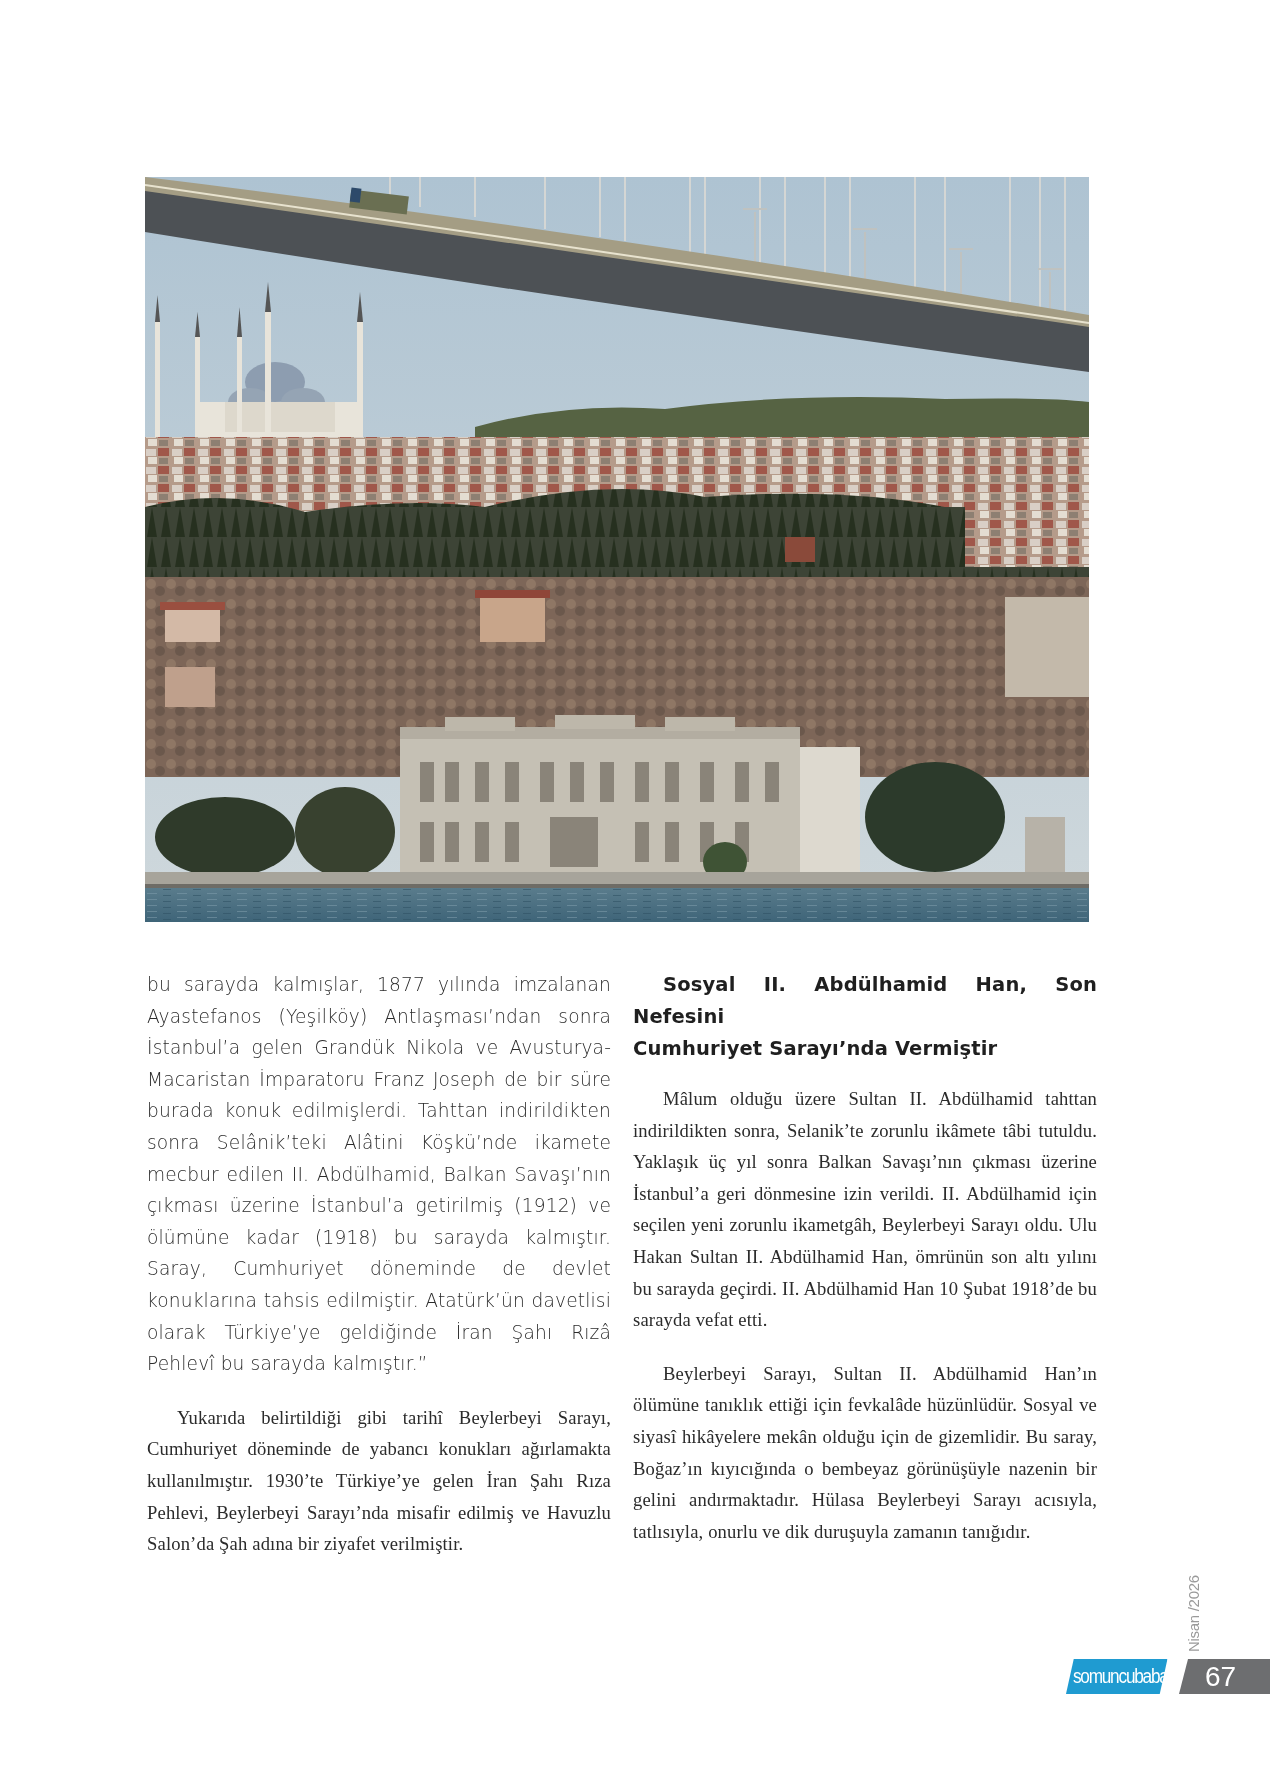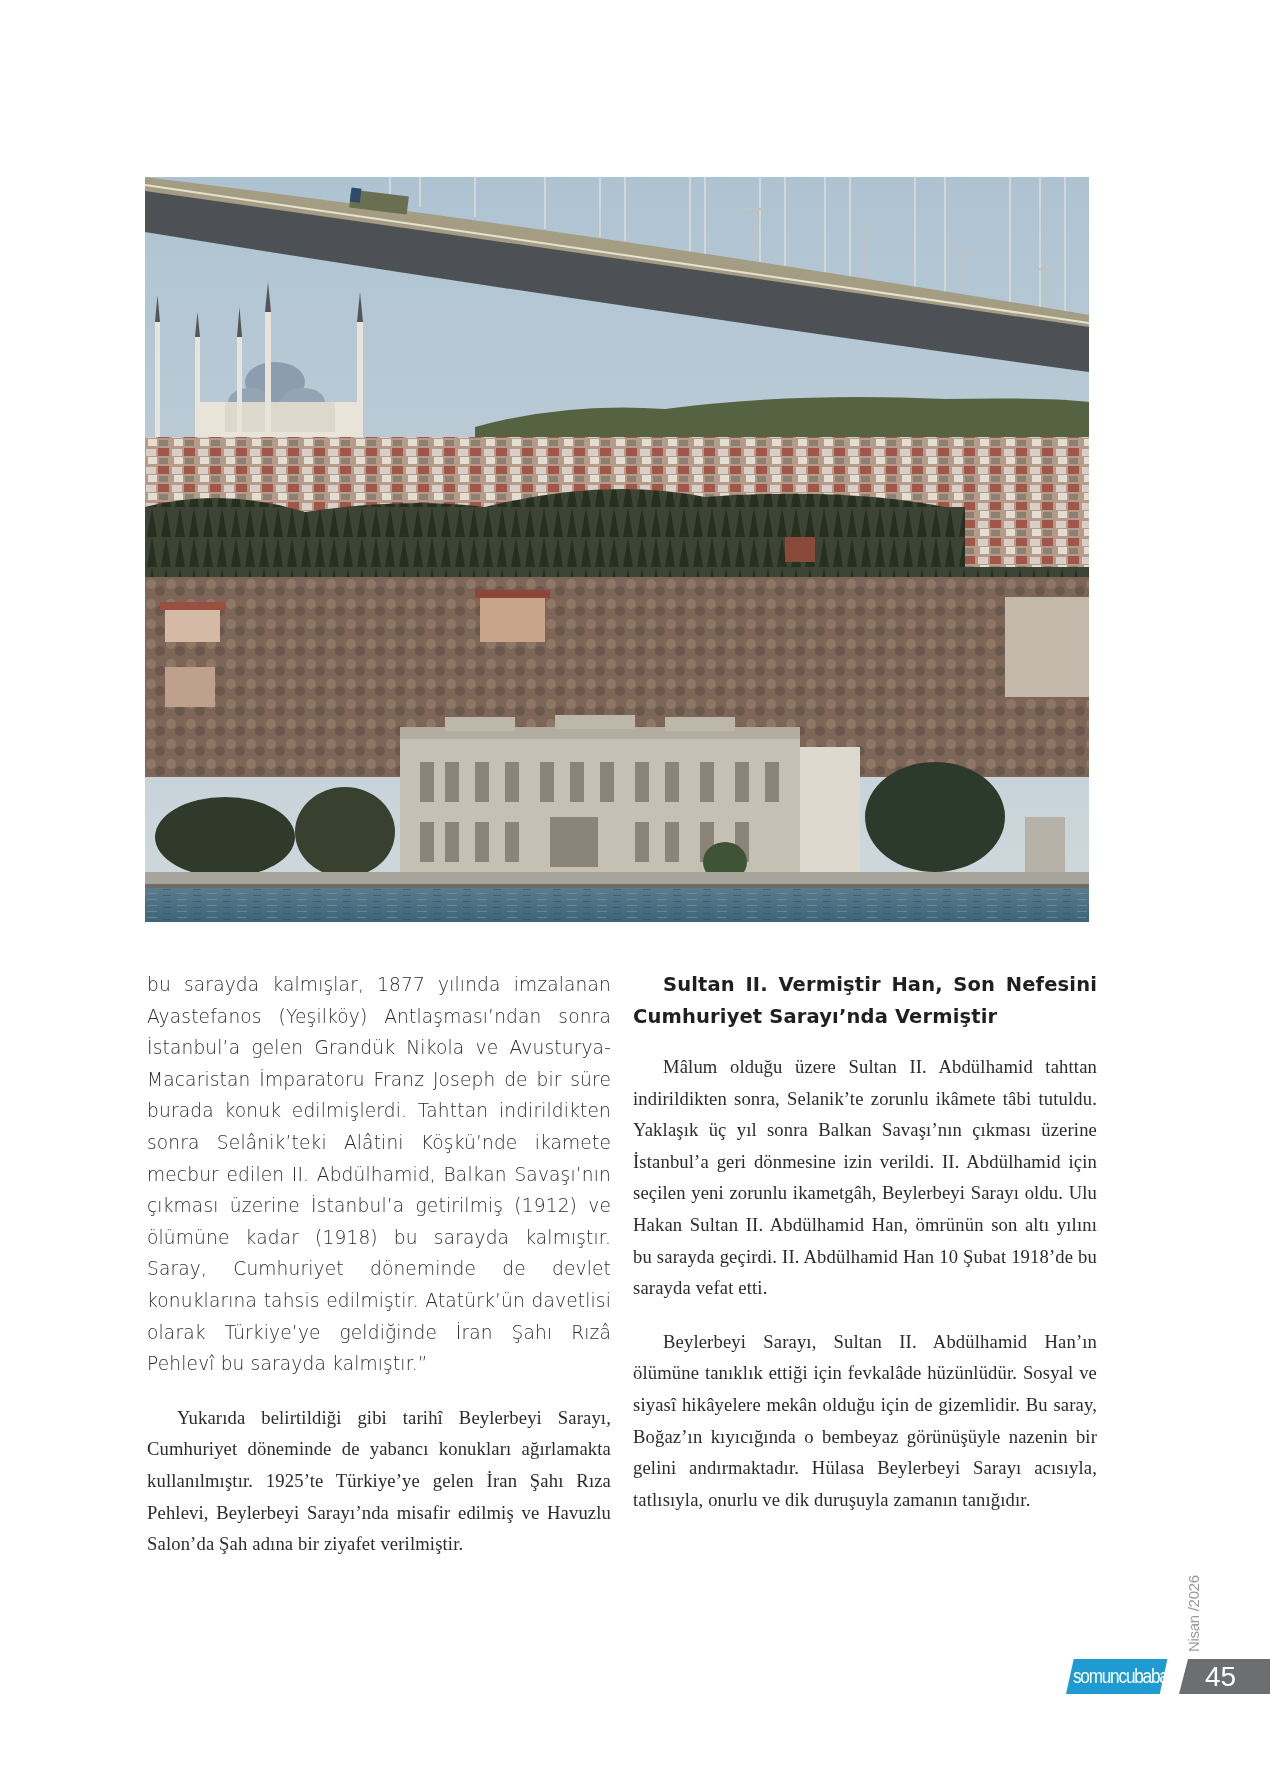--- a/index.html
+++ b/index.html
@@ -204,30 +204,30 @@
     <path d="M0 0 L0 14 Q430 75 944 150 L944 138 Q450 55 0 0 Z" fill="#a49d84"></path>
     <path d="M0 8 Q430 70 944 146" stroke="#e8e3cf" stroke-width="2" fill="none"></path>
 
     <rect x="205" y="16" width="58" height="18" fill="#6a6f52" transform="rotate(7 234 25)"></rect>
     <rect x="205" y="14" width="10" height="14" fill="#2d4a6a" transform="rotate(7 234 25)"></rect>
   </svg>
 </div>
 
 <div class="col col-left">
   <p class="cont">bu sarayda kalmışlar, 1877 yılında imzalanan Ayastefanos (Yeşilköy) Antlaşması’ndan sonra İstanbul’a gelen Grandük Nikola ve Avusturya-Macaristan İmparatoru Franz Joseph de bir süre burada konuk edilmişlerdi. Tahttan indirildikten sonra Selânik’teki Alâtini Köşkü’nde ikamete mecbur edilen II. Abdülhamid, Balkan Savaşı’nın çıkması üzerine İstanbul’a getirilmiş (1912) ve ölümüne kadar (1918) bu sarayda kalmıştır. Saray, Cumhuriyet döneminde de devlet konuklarına tahsis edilmiştir. Atatürk’ün davetlisi olarak Türkiye’ye geldiğinde İran Şahı Rızâ Pehlevî bu sarayda kalmıştır.”</p>
-  <p class="indent">Yukarıda belirtildiği gibi tarihî Beylerbeyi Sarayı, Cumhuriyet döneminde de yabancı konukları ağırlamakta kullanılmıştır. 1925’te Türkiye’ye gelen İran Şahı Rıza Pehlevi, Beylerbeyi Sarayı’nda misafir edilmiş ve Havuzlu Salon’da Şah adına bir ziyafet verilmiştir.</p>
+  <p class="indent">Yukarıda belirtildiği gibi tarihî Beylerbeyi Sarayı, Cumhuriyet döneminde de yabancı konukları ağırlamakta kullanılmıştır. 1930’te Türkiye’ye gelen İran Şahı Rıza Pehlevi, Beylerbeyi Sarayı’nda misafir edilmiş ve Havuzlu Salon’da Şah adına bir ziyafet verilmiştir.</p>
 </div>
 
 <div class="col col-right">
   <p class="heading">
-    <span class="h1">Sultan II. Vermiştir Han, Son Nefesini</span>
+    <span class="h1">Sosyal II. Abdülhamid Han, Son Nefesini</span>
     <span class="h2">Cumhuriyet Sarayı’nda Vermiştir</span>
   </p>
   <p class="indent">Mâlum olduğu üzere Sultan II. Abdülhamid tahttan indirildikten sonra, Selanik’te zorunlu ikâmete tâbi tutuldu. Yaklaşık üç yıl sonra Balkan Savaşı’nın çıkması üzerine İstanbul’a geri dönmesine izin verildi. II. Abdülhamid için seçilen yeni zorunlu ikametgâh, Beylerbeyi Sarayı oldu. Ulu Hakan Sultan II. Abdülhamid Han, ömrünün son altı yılını bu sarayda geçirdi. II. Abdülhamid Han 10 Şubat 1918’de bu sarayda vefat etti.</p>
   <p class="indent">Beylerbeyi Sarayı, Sultan II. Abdülhamid Han’ın ölümüne tanıklık ettiği için fevkalâde hüzünlüdür. Sosyal ve siyasî hikâyelere mekân olduğu için de gizemlidir. Bu saray, Boğaz’ın kıyıcığında o bembeyaz görünüşüyle nazenin bir gelini andırmaktadır. Hülasa Beylerbeyi Sarayı acısıyla, tatlısıyla, onurlu ve dik duruşuyla zamanın tanığıdır.</p>
 </div>
 
 <div class="footer-date">Nisan /2026</div>
 
 <div class="footer-bar">
   <div class="brand">somuncubaba</div>
-  <div class="pageno">45</div>
+  <div class="pageno">67</div>
 </div>
 
 </body></html>

